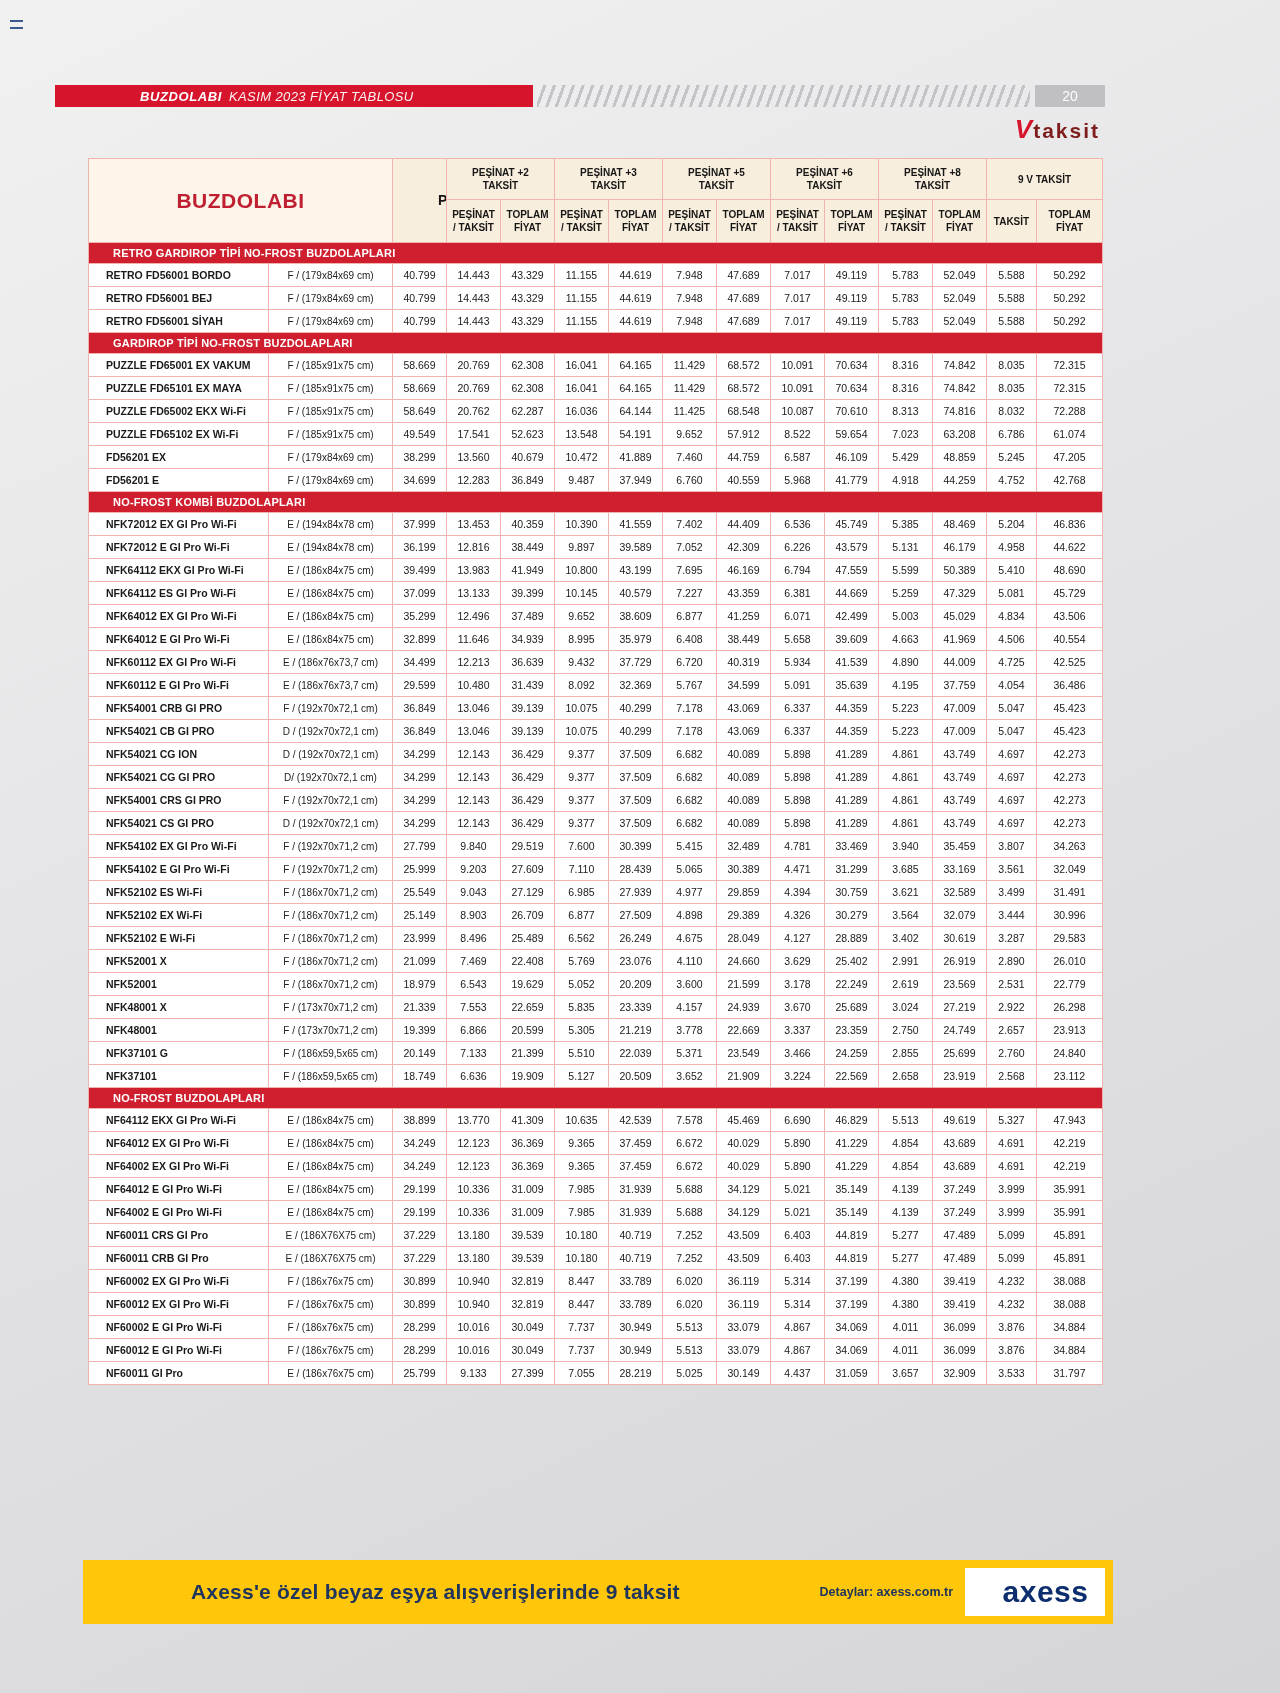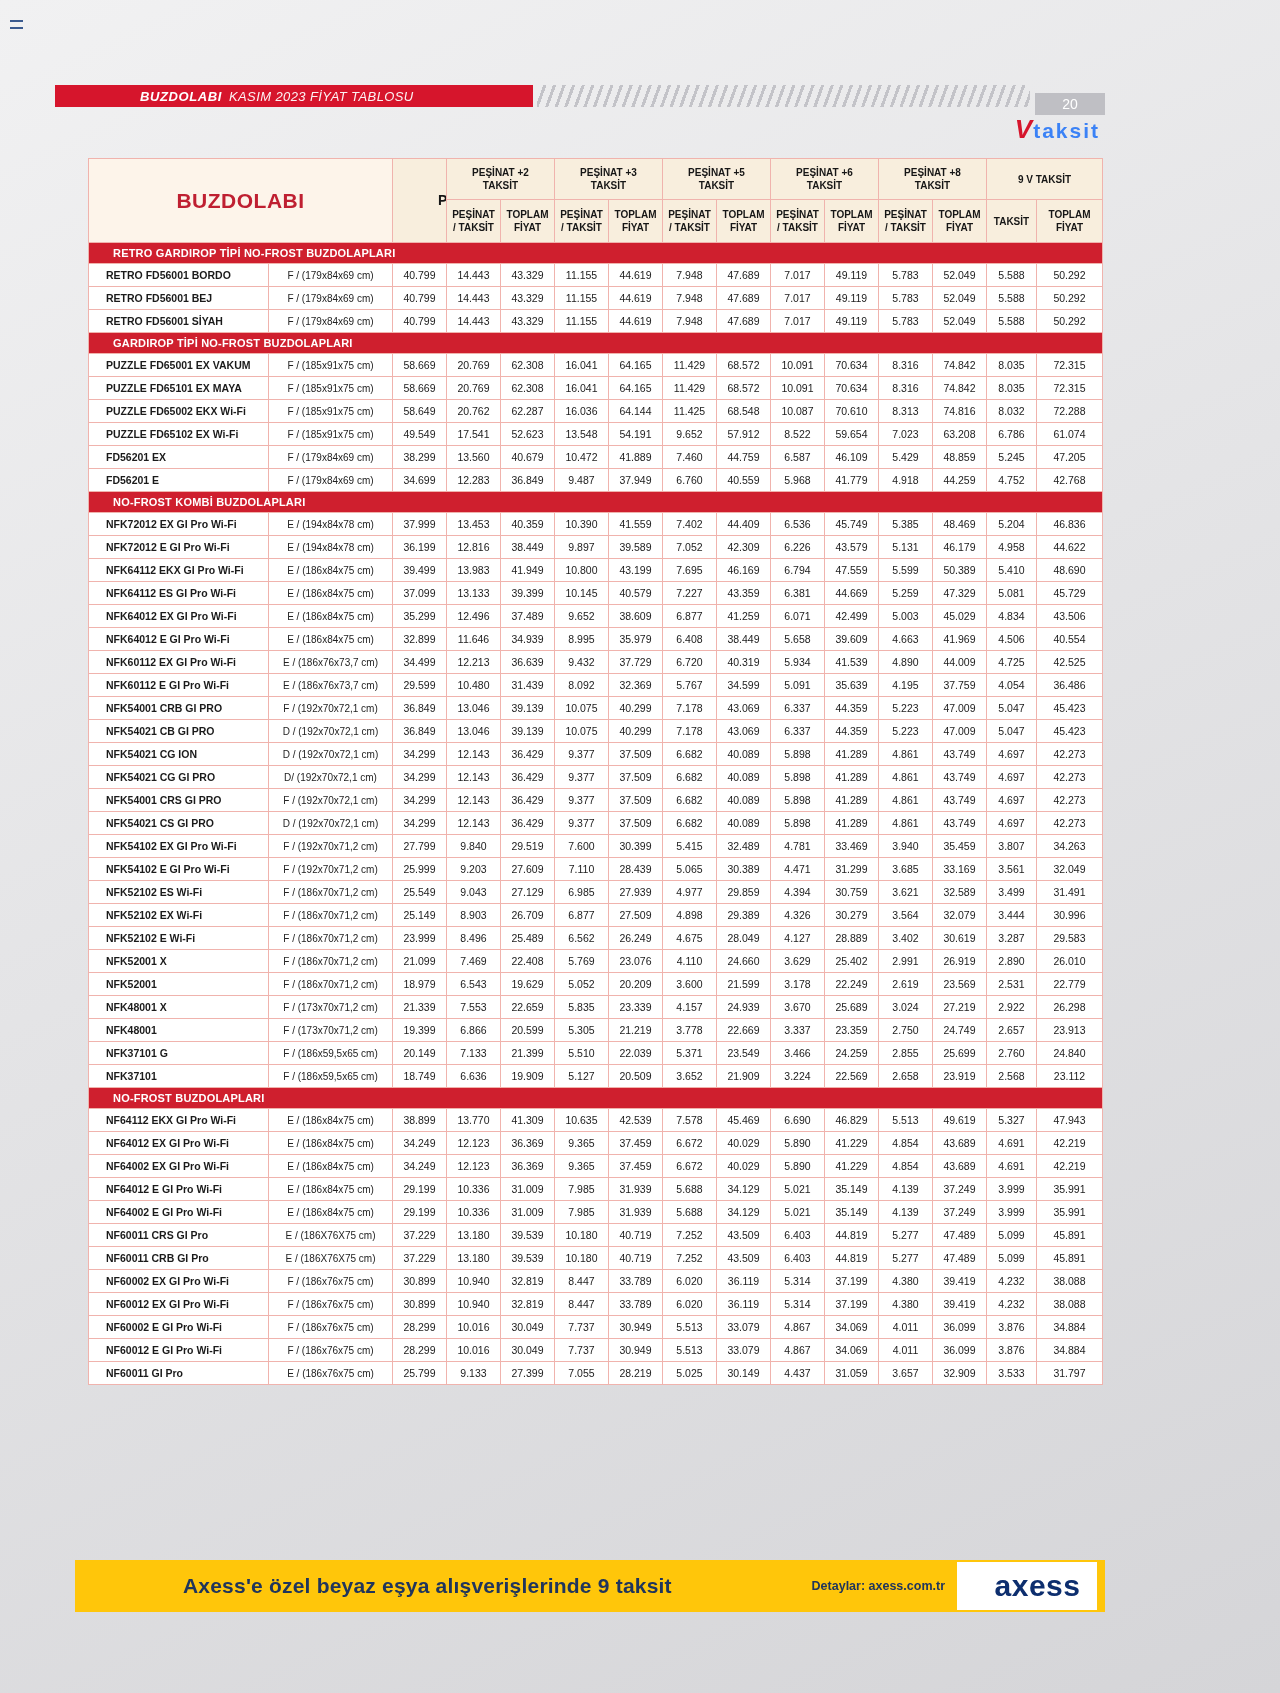--- a/index.html
+++ b/index.html
@@ -17,27 +17,27 @@
 
   
   .banner { position:absolute; top:85px; left:55px; width:1050px; height:22px; }
   .banner-red { position:absolute; left:0; top:0; width:478px; height:22px;
     background:var(--red,#d6152c); color:#fff; display:flex; align-items:center;
     padding-left:85px; font-size:13px; }
   .banner-red .bold { font-weight:bold; font-style:italic; letter-spacing:.6px; margin-right:7px; }
   .banner-red .rest { font-style:italic; letter-spacing:.4px; opacity:.95; }
   .banner-stripes { position:absolute; left:482px; top:0; width:493px; height:22px;
     background:repeating-linear-gradient(110deg, transparent 0 6px, #c3c3c8 6px 9px); }
-  .page-num { position:absolute; right:0; top:8px; width:70px; height:22px;
+  .page-num { position:absolute; right:0; top:0; width:70px; height:22px;
     background:#bfbfc4; color:#fff; font-size:14px; display:flex; align-items:center; justify-content:center;margin-left:8px; }
 
   
   .vtaksit { position:absolute; top:116px; right:180px; display:flex; align-items:baseline; }
   .vtaksit .v { color:var(--red,#e30613); font-weight:bold; font-style:italic; font-size:26px; line-height:1; margin-right:1px; }
-  .vtaksit .word { color:#3b82f6; font-weight:bold; font-size:21px; letter-spacing:2px; line-height:1; }
+  .vtaksit .word { color:#7f1d1d; font-weight:bold; font-size:21px; letter-spacing:2px; line-height:1; }
 
   
   table.price { position:absolute; top:158px; left:88px; width:1014px;
     border-collapse:collapse; table-layout:fixed; background:#fff;
     border:1px solid #e39a92; }
   .price th, .price td { border:1px solid var(--grid,#f0b3ad); overflow:hidden; }
 
   .price thead th { background:var(--cream,#f8eedd); font-size:10px; font-weight:bold;
     color:#161616; text-align:center; vertical-align:middle; white-space:pre-line; line-height:1.3; }
   .price thead tr.gr th { height:41px; }
@@ -45,21 +45,21 @@
   .price th.title-cell { background:#fdf4ea; color:#bf1f31; font-size:21px; letter-spacing:.5px; }
   .price th.pesin-cell { font-size:14px;padding-left:45px; }
 
   .price td.section { background:var(--section-red,#cf1f2e); color:#fff; font-weight:bold;
     font-size:11px; text-align:left; padding-left:24px; height:21px; letter-spacing:.2px; }
   .price tr.data td { height:23px; font-size:10.5px; text-align:center; background:#fff; }
   .price tr.data td.name { text-align:left; padding-left:17px; font-weight:bold; font-size:10.5px; }
   .price tr.data td.spec { font-size:10px; color:#222; }
 
   
-  .footer { position:absolute; left:75px; top:1560px; width:1030px; height:52px;
+  .footer { position:absolute; left:83px; top:1560px; width:1030px; height:64px;
     background:var(--yellow,#ffc60a); display:flex; align-items:center; }
   .footer-headline { font-size:21px; font-weight:bold; color:var(--navy,#20355c);
     margin-left:108px; letter-spacing:.2px; }
   .footer-details { font-size:12.5px; font-weight:bold; color:var(--navy,#20355c);
     margin-left:auto; margin-right:12px; }
   .axess-box { width:140px; height:48px; background:#fff; display:flex; align-items:center;
     justify-content:center; margin-right:8px; }
   .axess-word { color:var(--axess,#0d2e6e); font-weight:bold; font-size:30px; letter-spacing:.5px;margin-left:21px; }
 </style>
 </head>

